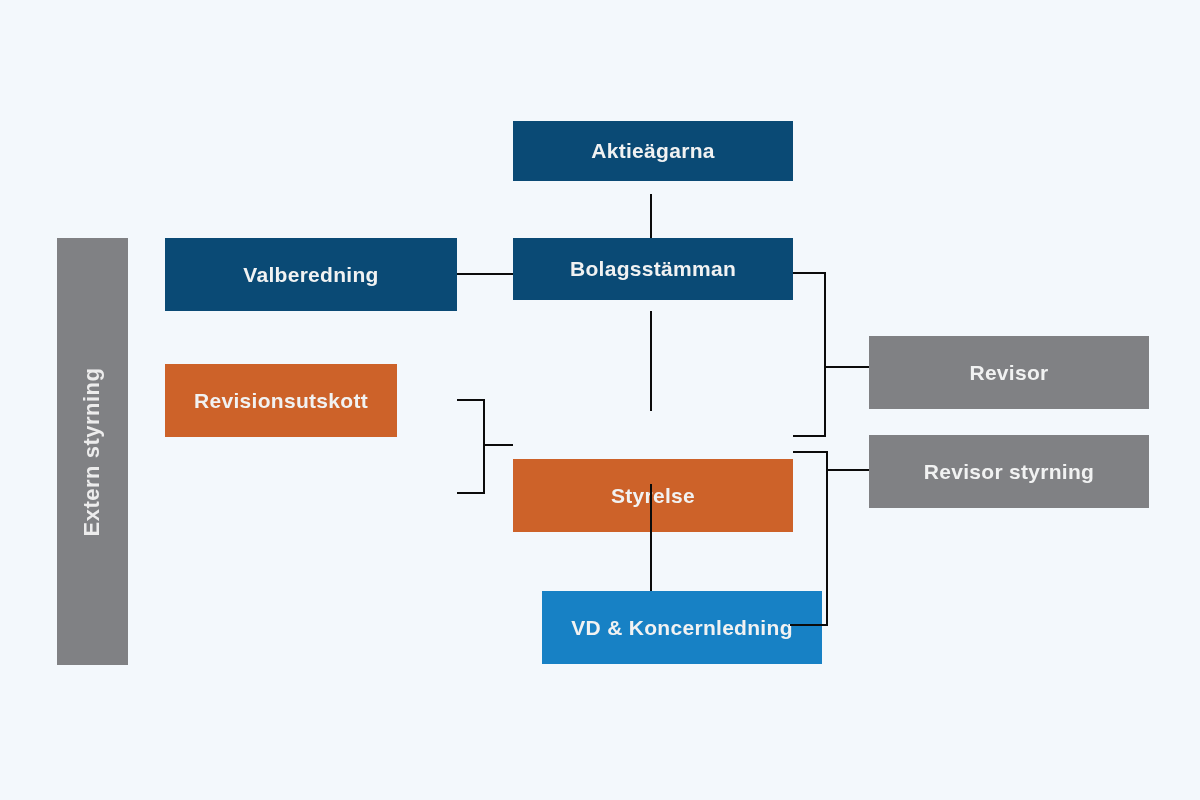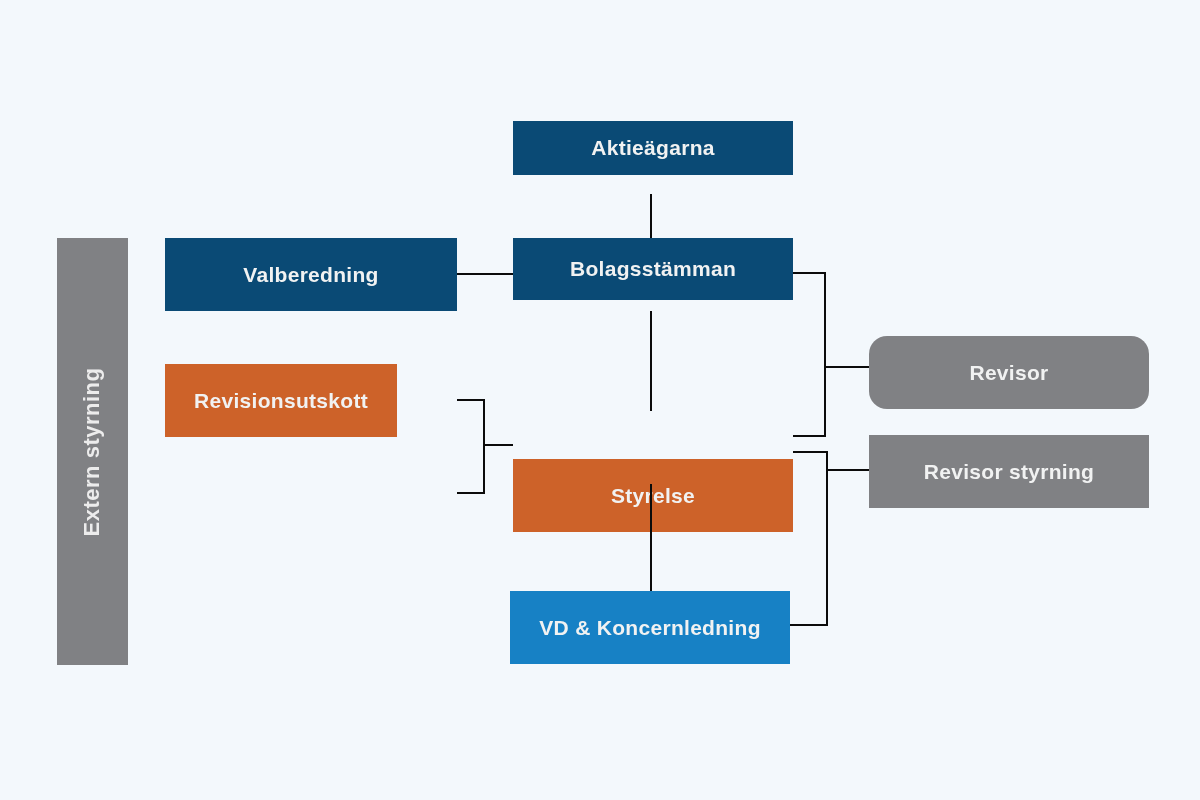--- a/index.html
+++ b/index.html
@@ -22,32 +22,32 @@
     justify-content: center;
     color: #f1f2f2;
     font-size: 21px;
     font-weight: 700;
     letter-spacing: 0.3px;
     text-align: center;
     box-sizing: border-box;
   }
   .darkblue { background: #0a4a75; }
   .orange   { background: #cd6229; }
-  .brightblue { background: #1781c5; }
+  .brightblue { background: #1781c5; margin-left: 32px; }
   .gray     { background: #808184; }
 
   
-  .pos-aktieagarna        { left: 513px; top: 121px; width: 280px; height: 54px; }
+  .pos-aktieagarna        { left: 513px; top: 121px; width: 280px; height: 60px; }
   .pos-valberedning       { left: 165px; top: 238px; width: 292px; height: 73px; align-items: center; }
   .pos-bolagsstamman      { left: 513px; top: 238px; width: 280px; height: 62px; }
   .pos-revisionsutskott   { left: 165px; top: 364px; width: 232px; height: 73px; }
   .pos-ersattningsutskott { left: 165px; top: 457px; width: 292px; height: 73px; }
   .pos-styrelse           { left: 513px; top: 411px; width: 280px; height: 73px; margin-top: 48px; }
   .pos-vd                 { left: 510px; top: 591px; width: 280px; height: 73px; }
-  .pos-revisor            { left: 869px; top: 336px; width: 280px; height: 73px; border-radius: 18px; }
+  .pos-revisor            { left: 869px; top: 336px; width: 280px; height: 73px; }
   .pos-intern             { left: 869px; top: 435px; width: 280px; height: 73px; }
 
   .pos-extern-bar         { left: 57px;  top: 238px; width: 71px;  height: 427px; }
   .bar-label {
     transform: rotate(-90deg);
     white-space: nowrap;
     font-size: 22px;
     font-weight: 700;
     color: #ececec;
     letter-spacing: 0.5px;

